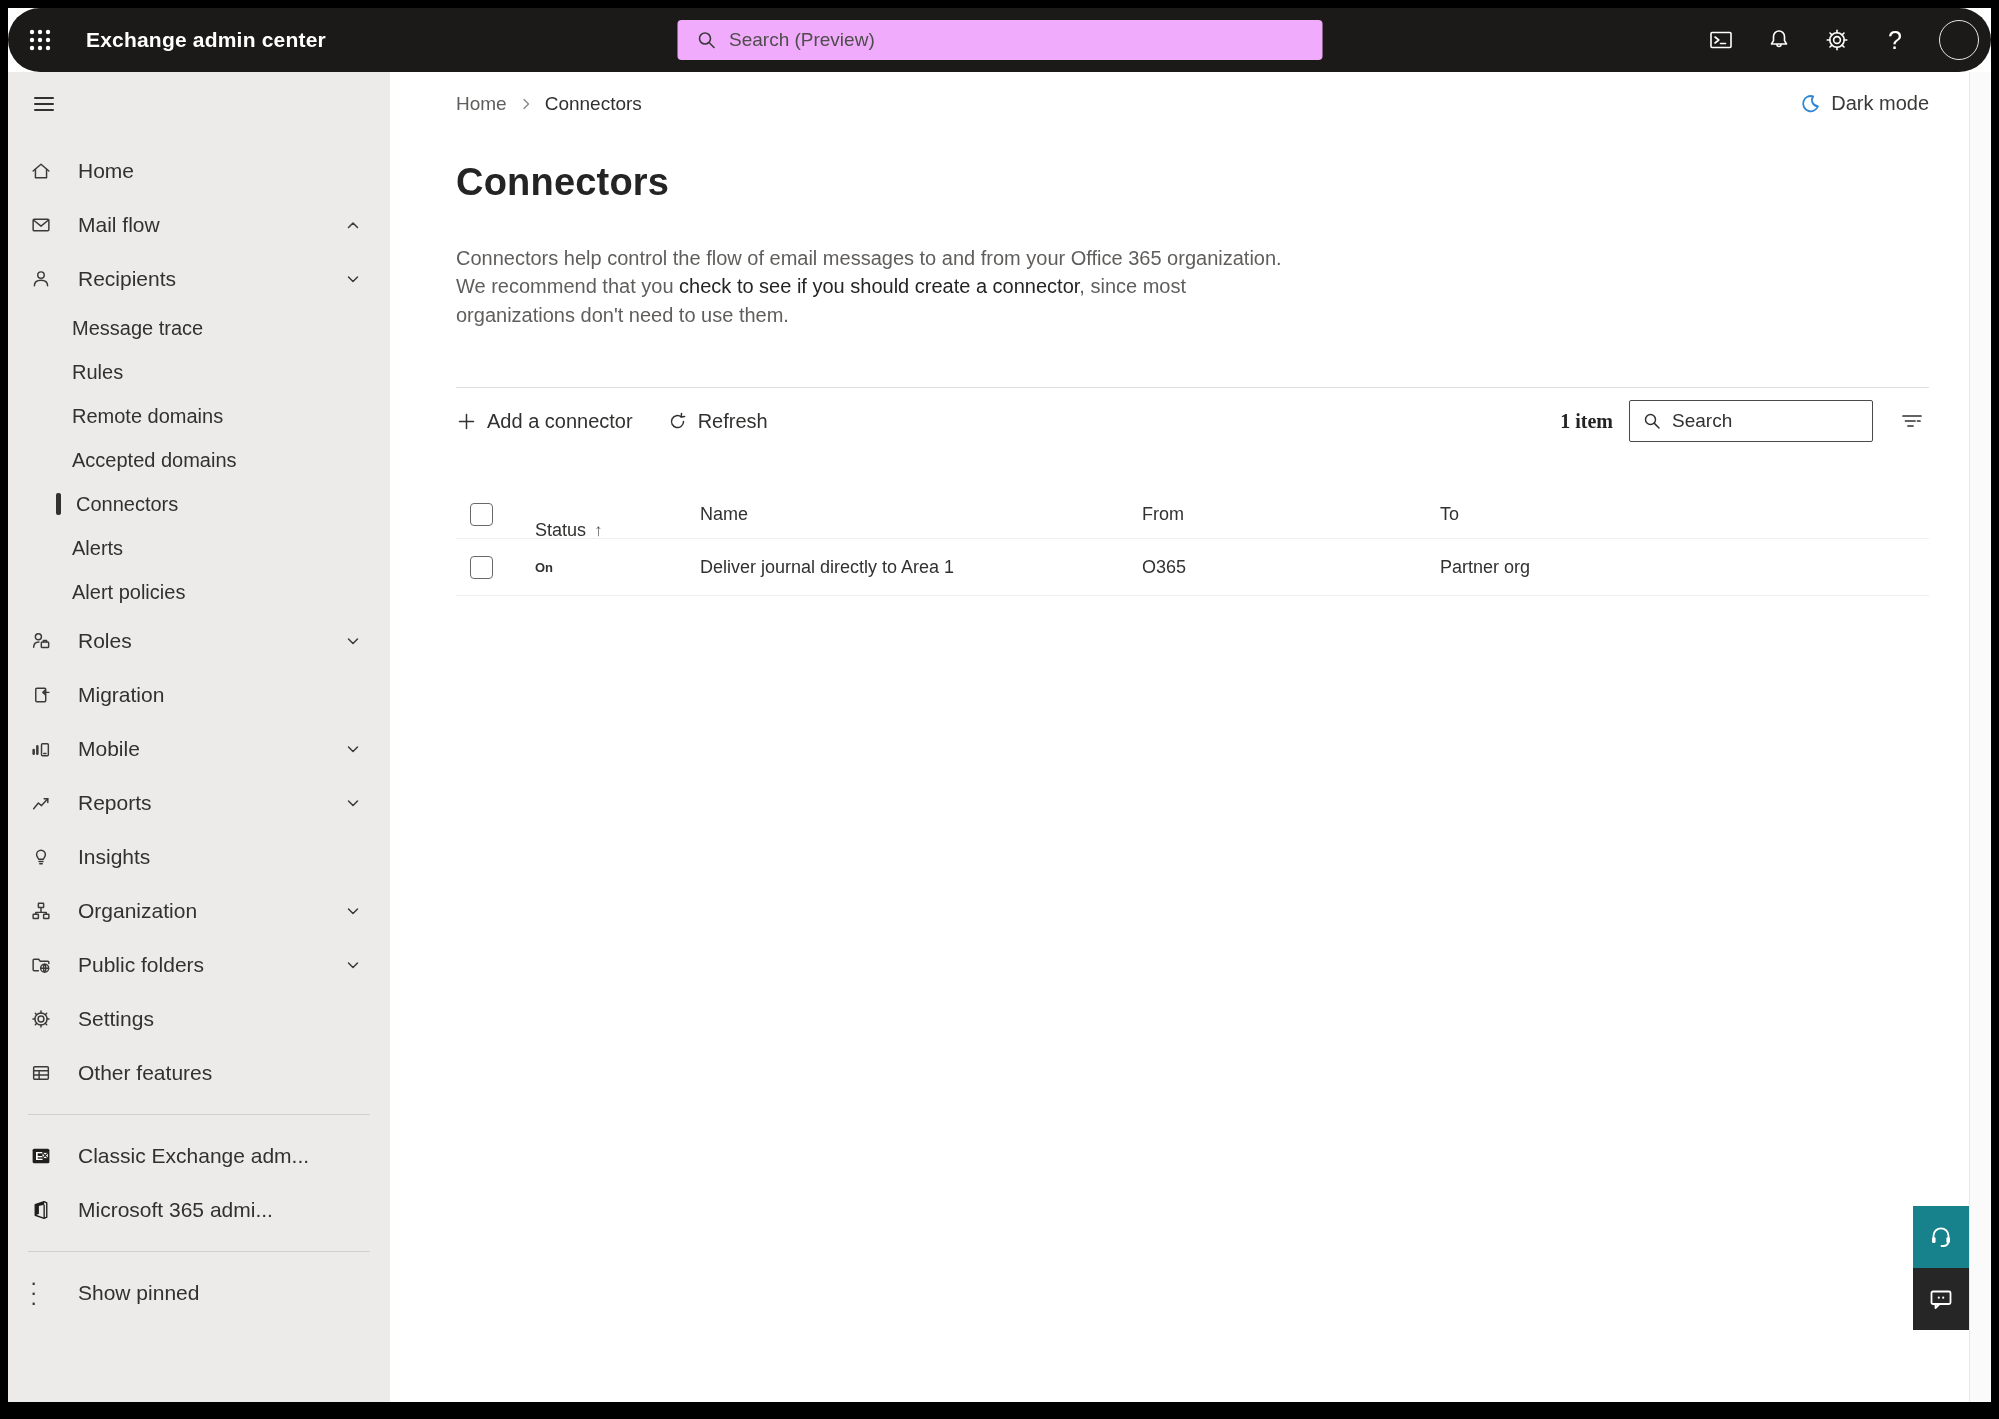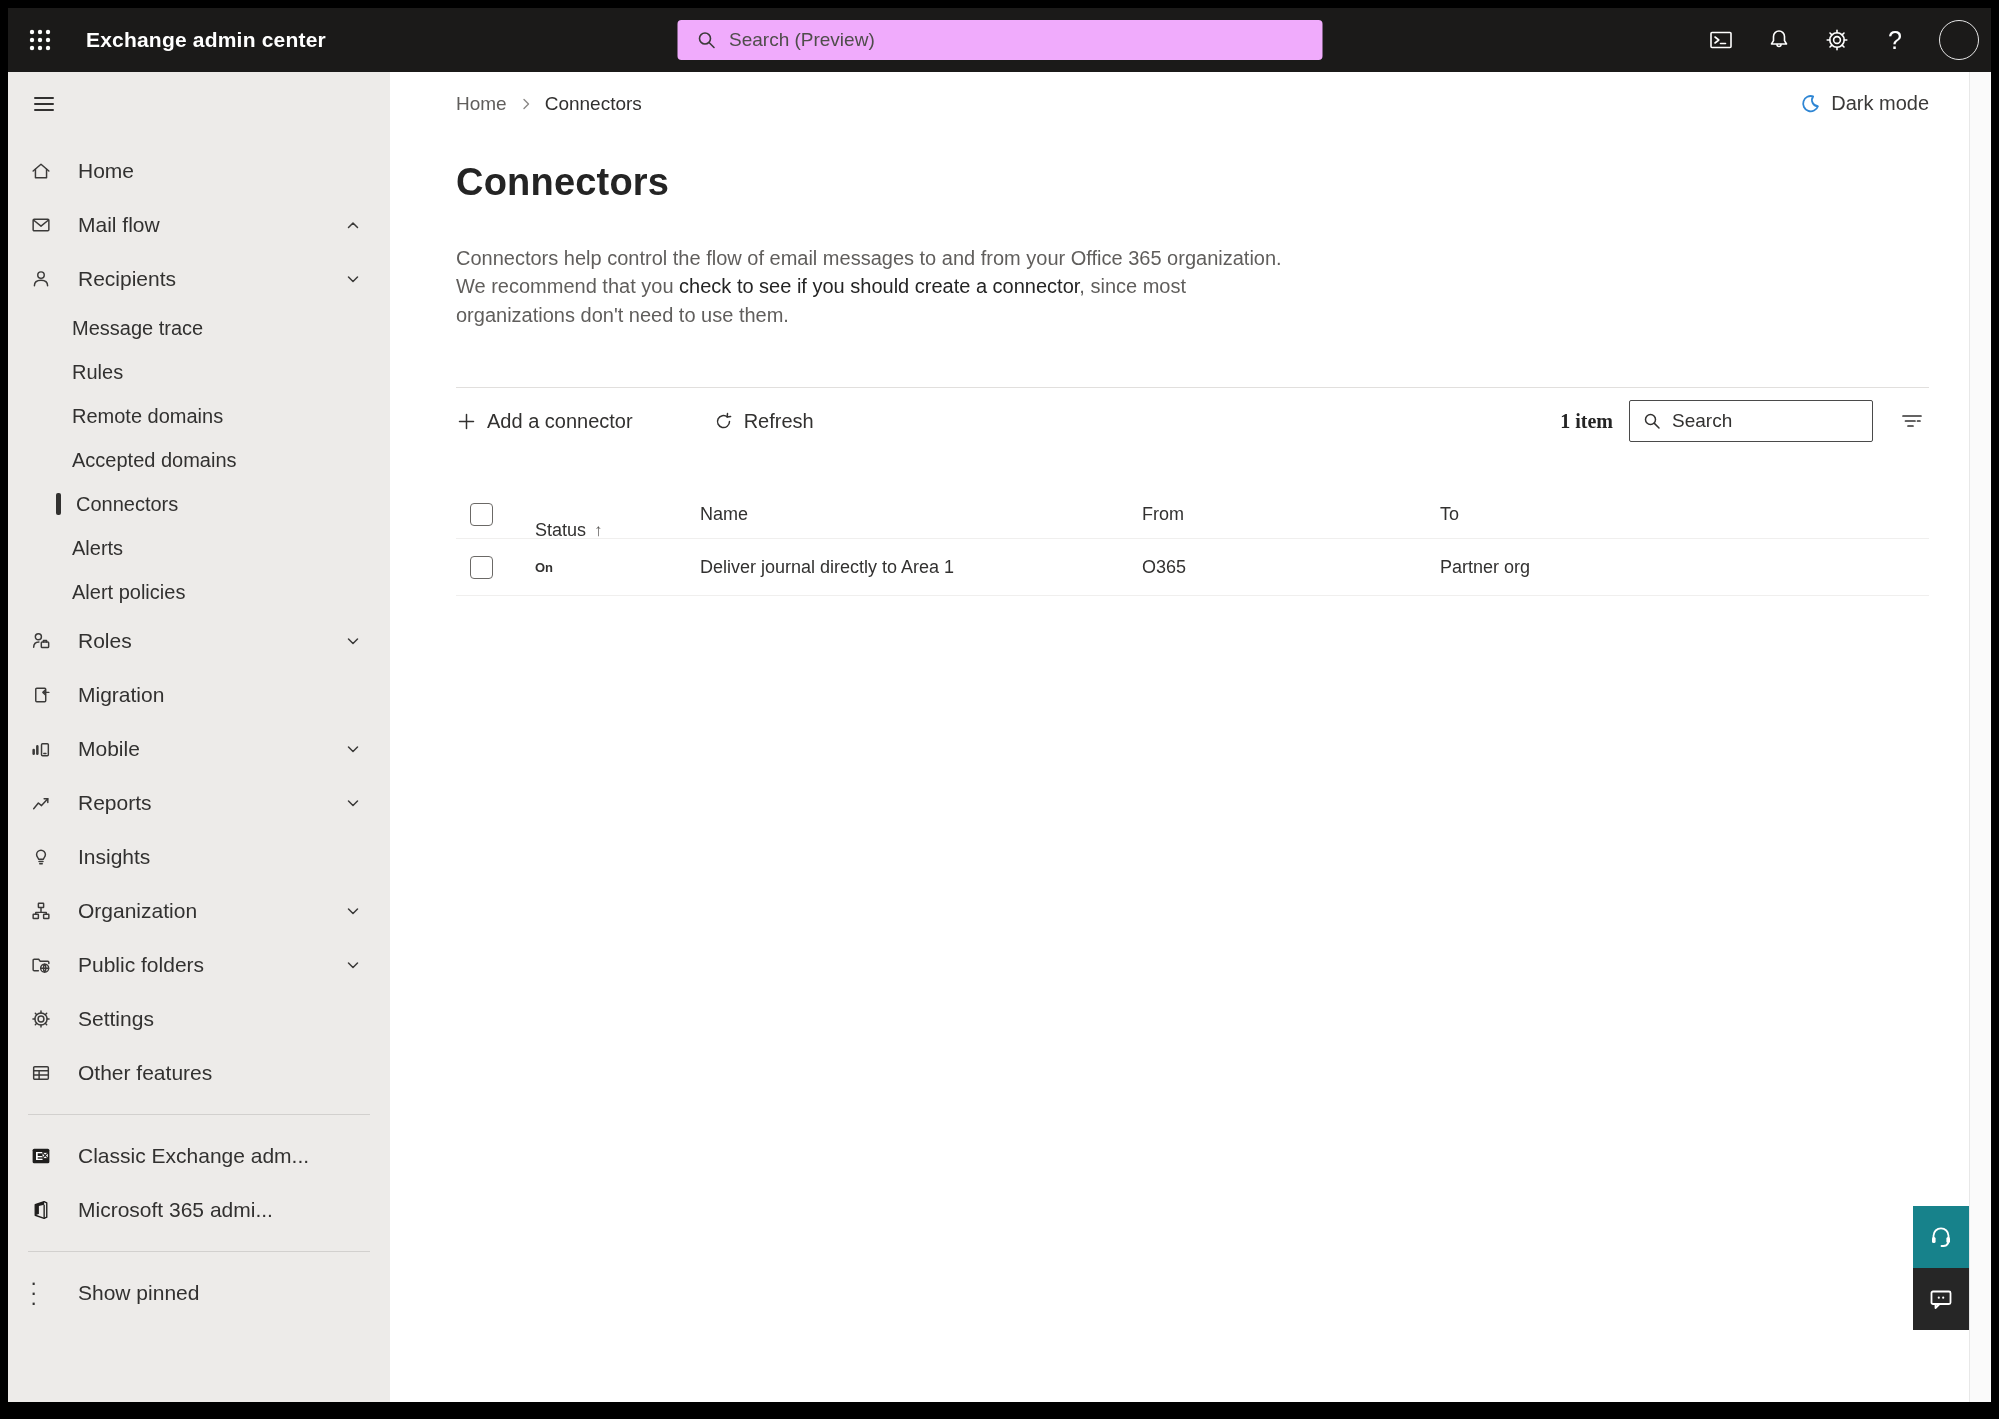--- a/index.html
+++ b/index.html
@@ -11,21 +11,21 @@
     overflow:hidden;
   }
   .frame {
     position:absolute; left:8px; top:8px; width:1983px; height:1394px;
     background:#fff; display:flex; flex-direction:column; overflow:hidden;
   }
 
   
   .topbar {
     flex:0 0 64px; background:#1b1a19; color:#fff;
-    display:flex; align-items:center; position:relative;
+    display:flex; align-items:center; position:relative;border-radius:32px;
   }
   .waffle-btn { width:64px; height:64px; display:flex; align-items:center; justify-content:center; cursor:pointer; }
   .topbar-title { font-size:21px; font-weight:700; letter-spacing:.2px; margin-left:14px; }
   .topbar-search {
     position:absolute; left:50%; transform:translateX(-50%);
     width:645px; height:40px; background:#f0abfc; border-radius:4px;
     display:flex; align-items:center; padding:0 14px 0 18px; gap:12px;
   }
   .topbar-search input {
     flex:1; border:none; outline:none; background:transparent;
@@ -73,21 +73,21 @@
   .bc-current { color:#323130; }
   .darkmode { display:flex; align-items:center; gap:10px; cursor:pointer; }
   .darkmode-label { font-size:20px; color:#3b3a39; }
 
   .page-title { margin-top:46px; font-size:38px; font-weight:700; color:#242424; letter-spacing:.2px; }
   .page-desc { margin-top:40px; width:840px; font-size:20px; line-height:1.42; color:#605e5c; }
   .desc-strong { color:#242424; font-weight:400; }
 
   .rule { border-top:1px solid #e1dfdd; margin-top:58px; }
 
-  .toolbar-row { height:66px; display:flex; align-items:center;gap:46px; }
+  .toolbar-row { height:66px; display:flex; align-items:center; }
   .tool-btn { display:flex; align-items:center; gap:10px; font-size:20px; color:#323130; cursor:pointer; }
   .tool-btn + .tool-btn { margin-left:34px; }
   .toolbar-right { margin-left:auto; display:flex; align-items:center; gap:16px; }
   .item-count { font-family:"Liberation Serif", serif; font-weight:700; font-size:20px; color:#242424; }
   .grid-search {
     width:244px; height:42px; border:1px solid #4a4a4a; border-radius:2px;
     display:flex; align-items:center; gap:10px; padding:0 10px 0 12px; background:#fff;
   }
   .grid-search input {
     flex:1; min-width:0; border:none; outline:none; font-size:19px; color:#323130;

